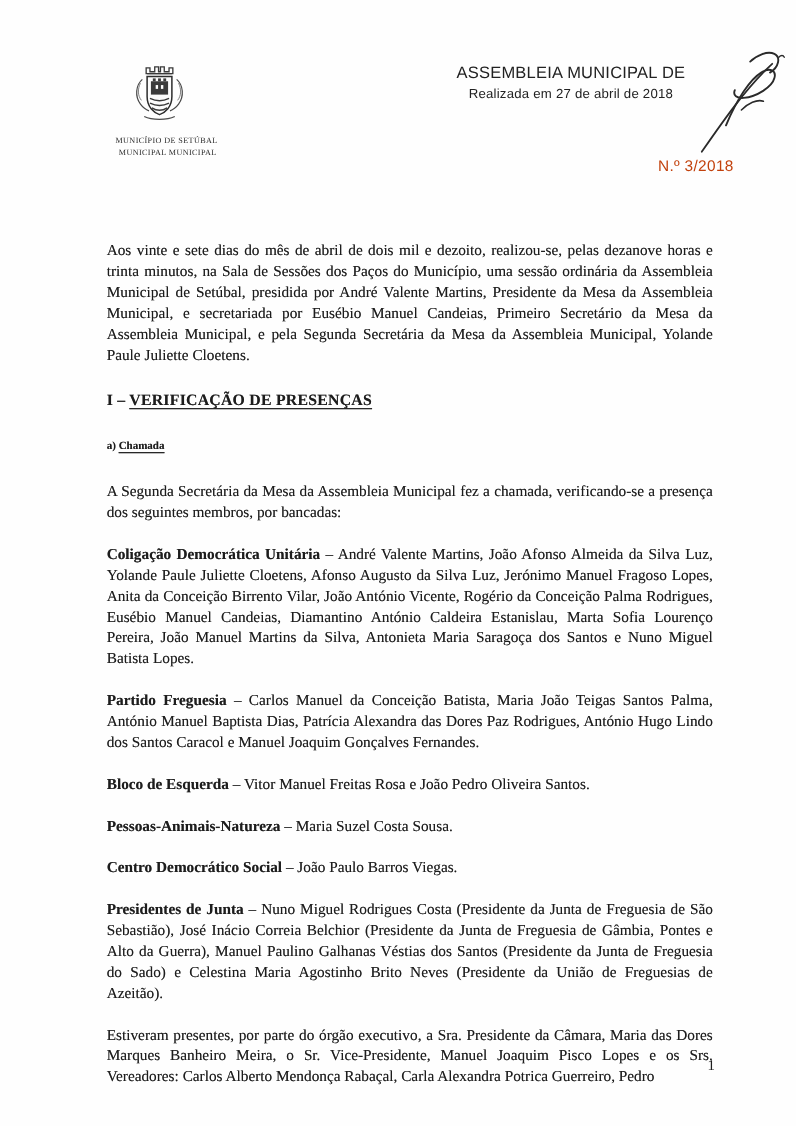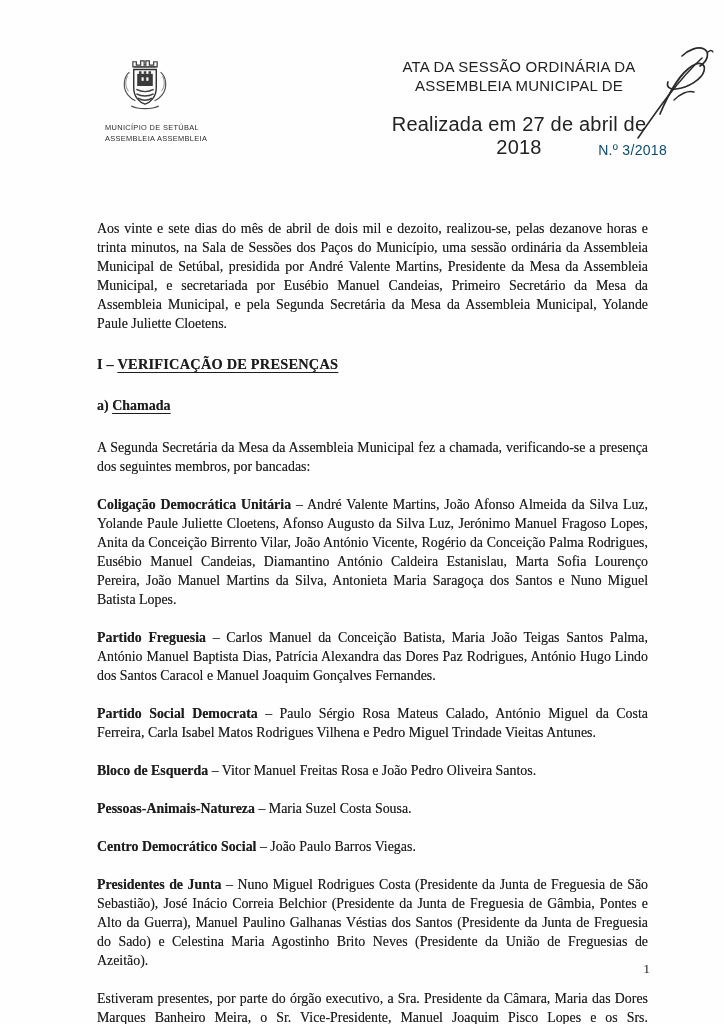--- a/index.html
+++ b/index.html
@@ -17,21 +17,21 @@
   
   .org-block {
     position: absolute;
     left: 93px; top: 58px;
     width: 104px;
     text-align: center;
   }
   .coat-of-arms { display: block; margin: 0 auto 8px auto; }
   .org-line {
     display: block;
-    font-family: Liberation Sans, sans-serif;
+    font-family: Liberation Serif, serif;
     font-size: 7.4px;
     letter-spacing: .35px;
     line-height: 11px;
     color: #2b2b2b;
     white-space: nowrap;
     text-align: right;
     padding-left: 12px;
   }
   .title-block {
     position: absolute;
@@ -42,46 +42,46 @@
     color: #222;
   }
   .title-line {
     display: block;
     font-size: 15px;
     line-height: 18.5px;
     letter-spacing: .2px;
   }
   .date-line {
     display: block;
-    font-size: 20px;
-    margin-top: 18px;
+    font-size: 12px;
+    margin-top: 1px;
     letter-spacing: .2px;
   }
   .doc-number {
     position: absolute;
     right: 57px; top: 142px;
     font-family: "Liberation Sans", sans-serif;
     font-size: 14px;
-    color: #0c4a6e;
+    color: #c2410c;
     letter-spacing: .3px;
   }
   .signature { position: absolute; left: 630px; top: 42px; }
   
   .doc-body {
     position: absolute;
     left: 97px; top: 203px;
     width: 551px;
     font-size: 13.9px;
     line-height: 19px;
     text-align: justify;
     text-shadow: 0 0 .4px rgba(20,20,20,.55);
   }
   .doc-body p { margin: 16px 0 19px 0; }
   .sect-heading { margin: 22px 0 22px 0 !important; font-weight: bold; font-size: 14.4px; letter-spacing: .2px; }
-  .sub-heading  { margin: 0 0 23px 0 !important; font-weight: bold; font-size: 14px; }
+  .sub-heading  { margin: 0 0 23px 0 !important; font-weight: bold; font-size: 10px; }
   .u { text-decoration: underline; text-decoration-thickness: 1.4px; text-underline-offset: 2.5px; }
   .bench-name { font-weight: bold; }
   .page-number {
     position: absolute;
     right: 74px; top: 961px;
     font-size: 13.5px;
     color: #1d1d1d;
   }
 </style>
 </head>
@@ -108,25 +108,24 @@
       <rect x="34" y="15" width="3" height="3" fill="#3b3b3b"></rect>
       <rect x="26" y="22" width="2.5" height="4" fill="#fdfdfd"></rect>
       <rect x="31.5" y="22" width="2.5" height="4" fill="#fdfdfd"></rect>
       <path d="M20 36 Q30 41 40 36" stroke="#3b3b3b" stroke-width="1.6" fill="none"></path>
       <path d="M20 41 Q30 46 40 41" stroke="#3b3b3b" stroke-width="1.6" fill="none"></path>
       <path d="M22 46 Q30 51 38 46" stroke="#3b3b3b" stroke-width="1.6" fill="none"></path>
 
       <path d="M14 55 C22 59 38 59 46 55" stroke="#4a4a4a" stroke-width="1.4" fill="none"></path>
     </svg>
     <span class="org-line">MUNICÍPIO DE SETÚBAL</span>
-    <span class="org-line">ASSEMBLEIA ASSEMBLEIA</span>
+    <span class="org-line">MUNICIPAL MUNICIPAL</span>
   </div>
 
   <div class="title-block">
-    <span class="title-line">ATA DA SESSÃO ORDINÁRIA DA</span>
     <span class="title-line">ASSEMBLEIA MUNICIPAL DE</span>
     <span class="date-line">Realizada em 27 de abril de 2018</span>
   </div>
 
   <svg class="signature" width="88" height="104" viewBox="0 0 88 104" fill="none" xmlns="http://www.w3.org/2000/svg">
     <path d="M8 96 C26 70 48 38 72 16" stroke="#2a2a2a" stroke-width="1.6" fill="none" stroke-linecap="round"></path>
     <path d="M30 72 C40 48 52 30 62 24 C70 19 76 22 74 29 C72 37 58 46 46 47 C40 47.5 36 45 38 40" stroke="#2a2a2a" stroke-width="1.7" fill="none" stroke-linecap="round"></path>
     <path d="M52 14 C58 8 68 4 74 7 C80 10 78 19 70 24" stroke="#2a2a2a" stroke-width="1.7" fill="none" stroke-linecap="round"></path>
     <path d="M44 58 C50 52 58 48 64 50" stroke="#2a2a2a" stroke-width="1.4" fill="none" stroke-linecap="round"></path>
     <path d="M78 10 C80 8 82 8 83 10" stroke="#2a2a2a" stroke-width="1.3" fill="none" stroke-linecap="round"></path>
@@ -141,21 +140,20 @@
     <p class="sect-heading"><span>I – </span><span class="u">VERIFICAÇÃO DE PRESENÇAS</span></p>
 
     <p class="sub-heading"><span>a) </span><span class="u">Chamada</span></p>
 
     <p>A Segunda Secretária da Mesa da Assembleia Municipal fez a chamada, verificando-se a presença dos seguintes membros, por bancadas:</p>
 
     <p><span class="bench-name">Coligação Democrática Unitária</span> <span>– André Valente Martins, João Afonso Almeida da Silva Luz, Yolande Paule Juliette Cloetens, Afonso Augusto da Silva Luz, Jerónimo Manuel Fragoso Lopes, Anita da Conceição Birrento Vilar, João António Vicente, Rogério da Conceição Palma Rodrigues, Eusébio Manuel Candeias, Diamantino António Caldeira Estanislau, Marta Sofia Lourenço Pereira, João Manuel Martins da Silva, Antonieta Maria Saragoça dos Santos e Nuno Miguel Batista Lopes.</span></p>
 
     <p><span class="bench-name">Partido Freguesia</span> <span>– Carlos Manuel da Conceição Batista, Maria João Teigas Santos Palma, António Manuel Baptista Dias, Patrícia Alexandra das Dores Paz Rodrigues, António Hugo Lindo dos Santos Caracol e Manuel Joaquim Gonçalves Fernandes.</span></p>
 
-    <p><span class="bench-name">Partido Social Democrata</span> <span>– Paulo Sérgio Rosa Mateus Calado, António Miguel da Costa Ferreira, Carla Isabel Matos Rodrigues Vilhena e Pedro Miguel Trindade Vieitas Antunes.</span></p>
 
     <p><span class="bench-name">Bloco de Esquerda</span> <span>– Vitor Manuel Freitas Rosa e João Pedro Oliveira Santos.</span></p>
 
     <p><span class="bench-name">Pessoas-Animais-Natureza</span> <span>– Maria Suzel Costa Sousa.</span></p>
 
     <p><span class="bench-name">Centro Democrático Social</span> <span>– João Paulo Barros Viegas.</span></p>
 
     <p><span class="bench-name">Presidentes de Junta</span> <span>– Nuno Miguel Rodrigues Costa (Presidente da Junta de Freguesia de São Sebastião), José Inácio Correia Belchior (Presidente da Junta de Freguesia de Gâmbia, Pontes e Alto da Guerra), Manuel Paulino Galhanas Véstias dos Santos (Presidente da Junta de Freguesia do Sado) e Celestina Maria Agostinho Brito Neves (Presidente da União de Freguesias de Azeitão).</span></p>
 
     <p>Estiveram presentes, por parte do órgão executivo, a Sra. Presidente da Câmara, Maria das Dores Marques Banheiro Meira, o Sr. Vice-Presidente, Manuel Joaquim Pisco Lopes e os Srs. Vereadores: Carlos Alberto Mendonça Rabaçal, Carla Alexandra Potrica Guerreiro, Pedro</p>

